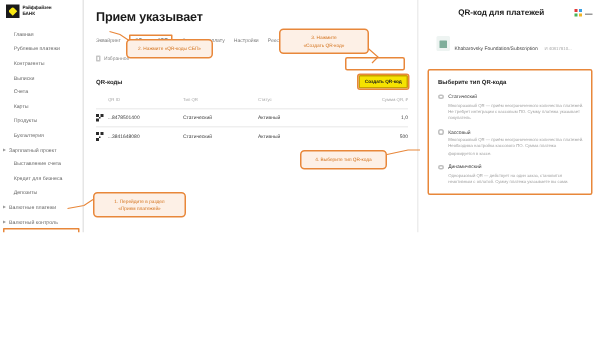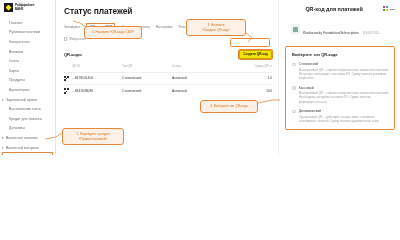--- a/index.html
+++ b/index.html
@@ -285,21 +285,21 @@
         </div>
         <div class="nav-item has-arrow">
           <span class="caret"></span>
           <span>Валютный контроль</span>
         </div>
         <div class="nav-item highlight"></div>
       </div>
   </div>
 
   <div class="main">
-    <div class="page-title">Статус платежей</div>
+    <div class="page-title">Прием указывает</div>
 
     <div class="tabs" id="tabs">
         <span class="tab">Эквайринг</span>
         <span class="tab active">QR-коды СБП</span>
         <span class="tab">Ссылка на оплату</span>
         <span class="tab">Настройки</span>
         <span class="tab">Реестры</span>
       </div>
 
     <div class="checkrow">

